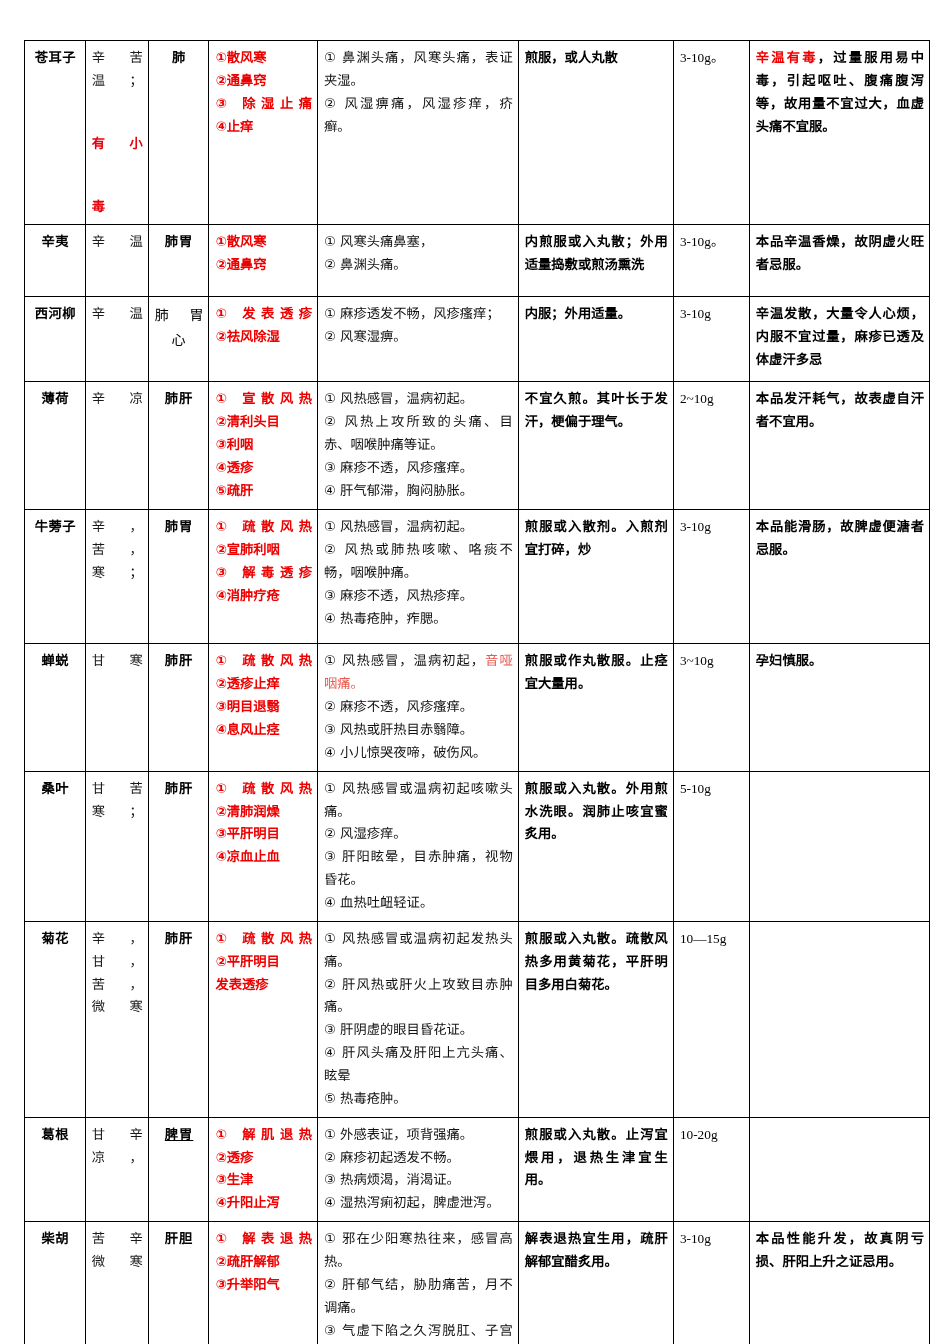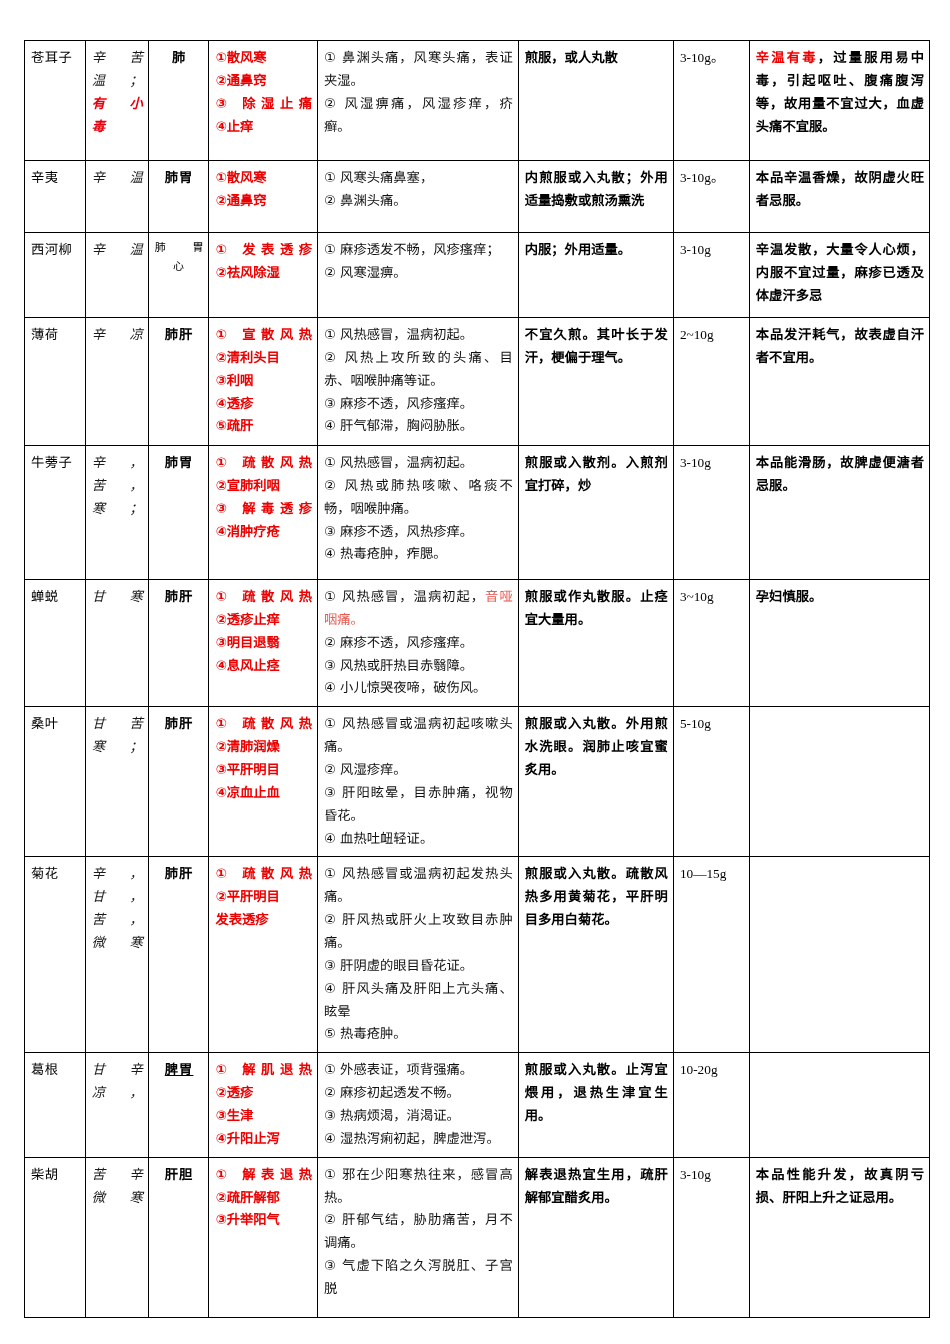--- a/index.html
+++ b/index.html
@@ -41,66 +41,67 @@
   col.c-nature   { width: 58px; }
   col.c-meridian { width: 56px; }
   col.c-actions  { width: 100px; }
   col.c-indic    { width: 185px; }
   col.c-usage    { width: 143px; }
   col.c-dose     { width: 70px; }
   col.c-caution  { width: 166px; }
 
   
   .cell-name {
-    font-weight: normal;
+    text-align: center;
+    font-weight: bold;
     font-size: 14px;
     line-height: 1.85;
     letter-spacing: 0.5px;
     padding-left: 4px;
     padding-right: 4px;
   }
   .cell-nature {
     text-align: justify;
     text-align-last: justify;
     font-size: 12.6px;
     line-height: 1.95;
     color: #1a1a1a;
     padding-left: 5px;
     padding-right: 5px;
-    font-style: italic;
   }
   .cell-nature .just-line {
     display: block;
     text-align: justify;
     text-align-last: justify;
   }
   .cell-nature .plain-line {
     display: block;
     text-align: center;
   }
   .cell-nature .toxic {
     color: #e8000d;
     font-weight: bold;
+    margin-top: 40px;
   }
   .cell-meridian {
     text-align: center;
     font-weight: bold;
     font-size: 14px;
     line-height: 1.85;
     letter-spacing: 1px;
   }
   .cell-meridian .just-line {
     display: block;
     text-align: justify;
     text-align-last: justify;
     letter-spacing: 0;
   }
   .cell-meridian.light {
     font-weight: normal;
-    font-size: 11px;
+    font-size: 14px;
   }
   .cell-actions {
     color: #ee0000;
     font-weight: bold;
     font-size: 13.4px;
     line-height: 1.78;
     letter-spacing: 0;
   }
   .cell-actions .act {
     display: block;

